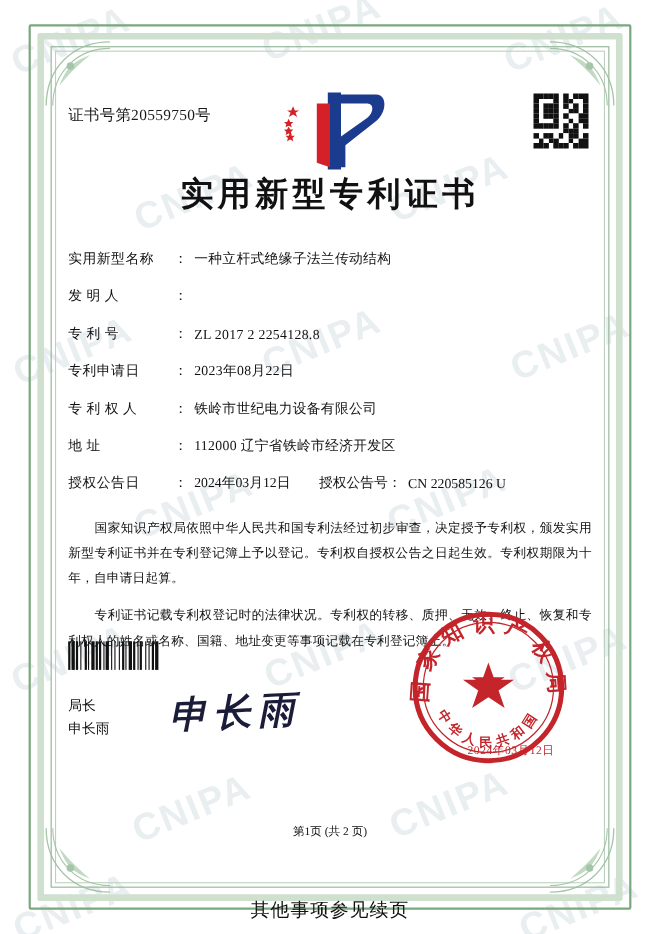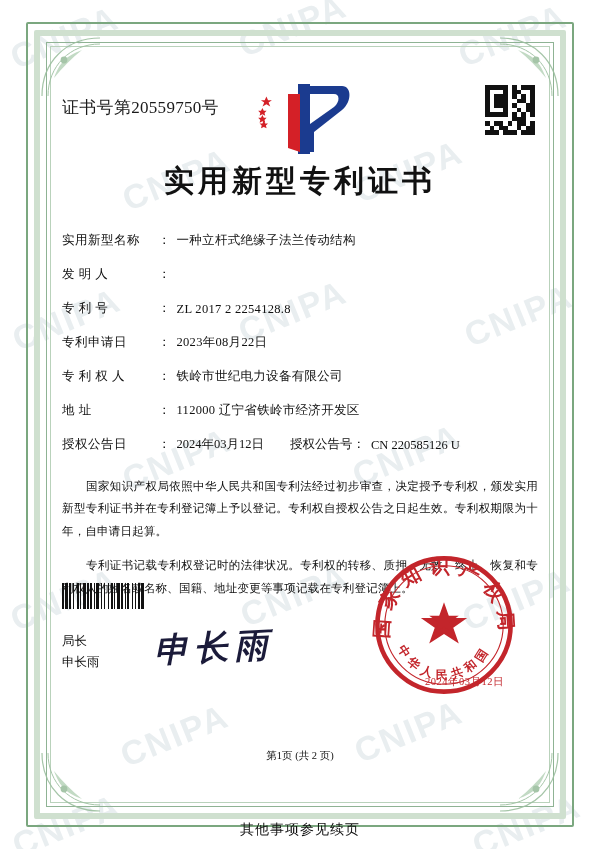--- a/index.html
+++ b/index.html
@@ -63,21 +63,21 @@
   .c-bl{left:40px;bottom:36px;transform:scaleY(-1);}
   .c-br{right:40px;bottom:36px;transform:scale(-1,-1);}
 
   
   .content{
     position:absolute;
     left:62px;right:62px;top:58px;bottom:58px;
     z-index:3;
   }
   .cert-no{
-    font-size:17px;
+    font-size:14px;
     color:#1a1a1a;
     margin-top:38px;
     letter-spacing:.3px;
   }
   
   .logo{
     position:absolute;
     left:50%;top:22px;
     transform:translateX(-50%);
     width:120px;height:78px;
@@ -192,21 +192,21 @@
     position:absolute;
     left:0;right:0;bottom:28px;
     text-align:center;
     font-size:10.5px;
     color:#111;
   }
   .footnote{
     position:absolute;
     left:0;right:0;bottom:-34px;
     text-align:center;
-    font-size:14px;
+    font-size:17px;
     color:#111;
     letter-spacing:1px;
   }
 </style>
 </head>
 <body>
 
 <div id="wm-layer">
     <div class="wm big" style="left: 8px; top: 18px;">CNIPA</div>
     <div class="wm big" style="left: 236px; top: 6px;">CNIPA</div>

